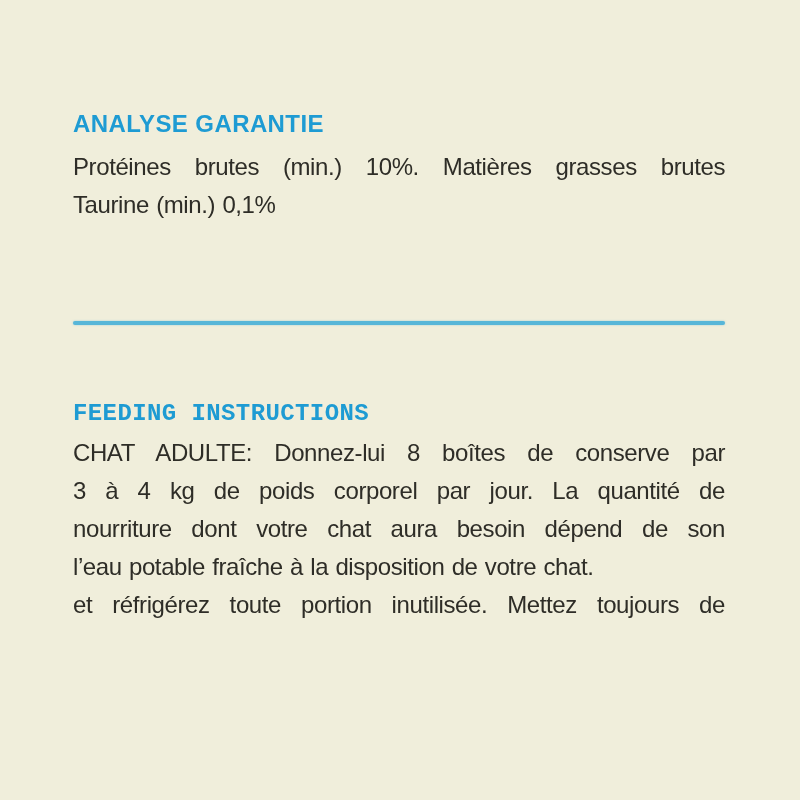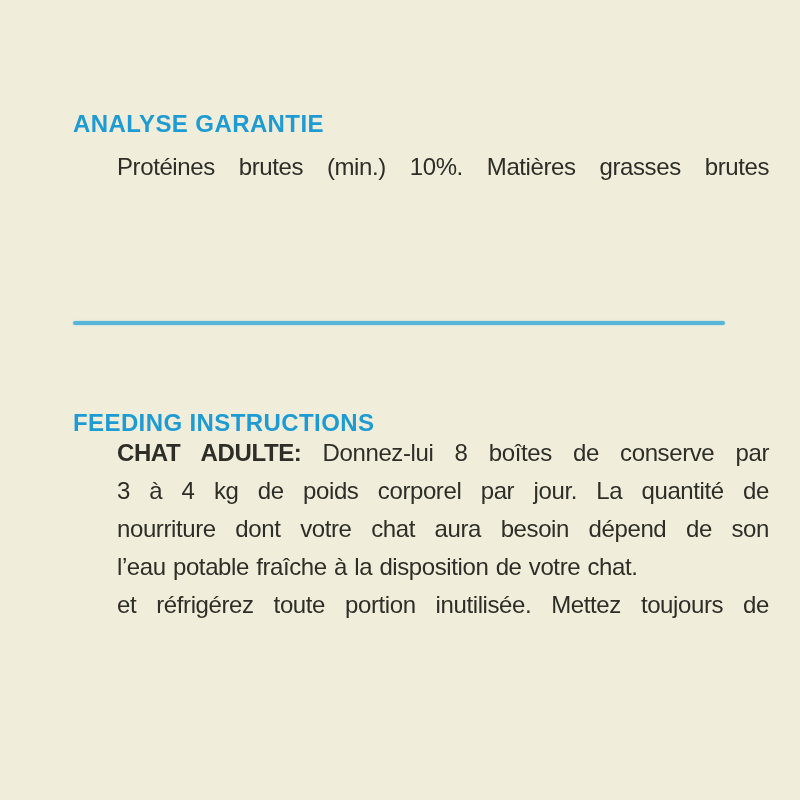--- a/index.html
+++ b/index.html
@@ -17,21 +17,20 @@
   }
   .label {
     position: absolute;
     inset: 0;
     background: #f0eedb;
   }
   .block {
     position: absolute;
     left: 73px;
     width: 652px;
-    margin-left: 44px;
   }
   .heading {
     margin: 0;
     font-size: 24px;
     line-height: 36px;
     font-weight: 700;
     letter-spacing: 0.4px;
     color: #1e9bd3;
   }
   .para {
@@ -45,48 +44,49 @@
     white-space: normal;
   }
   .para-feeding .line {
     line-height: 38px;
   }
   .just {
     text-align: justify;
     text-align-last: justify;
   }
   .lead {
-    font-weight: 700;
+    font-weight: 400;
   }
   .divider {
     position: absolute;
     left: 73px;
     width: 652px;
     top: 321px;
     height: 4px;
     margin: 0;
     border: 0;
     background: #57b6d8;
     border-radius: 2px;
     box-shadow: 0 0 2px rgba(87, 182, 216, 0.55);
   }
   .a-title { top: 106px; }
   .a-para  { top: 148px; }
-  .f-title { top: 405px; }
+  .f-title { top: 396px; font-family: Liberation Mono, monospace; }
   .f-para  { top: 434px; }
 </style>
 </head>
 <body>
 
 <div class="label">
 
   <h1 class="block heading a-title">ANALYSE GARANTIE</h1>
 
   <div class="block para a-para">
     <div class="line just">Protéines brutes (min.) 10%. Matières grasses brutes</div>
+    <div class="line">Taurine (min.) 0,1%</div>
   </div>
 
   <hr class="divider">
 
   <h1 class="block heading f-title">FEEDING INSTRUCTIONS</h1>
 
   <div class="block para para-feeding f-para">
     <div class="line just"><span class="lead">CHAT ADULTE:</span> <span>Donnez-lui 8 boîtes de conserve par</span></div>
     <div class="line just">3 à 4 kg de poids corporel par jour. La quantité de</div>
     <div class="line just">nourriture dont votre chat aura besoin dépend de son</div>

